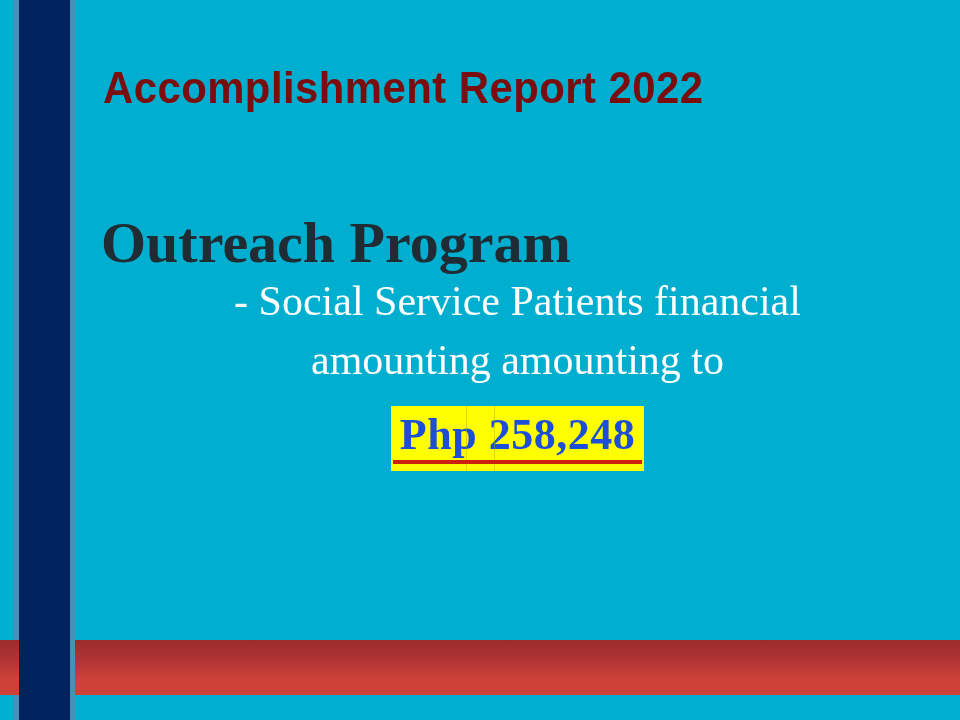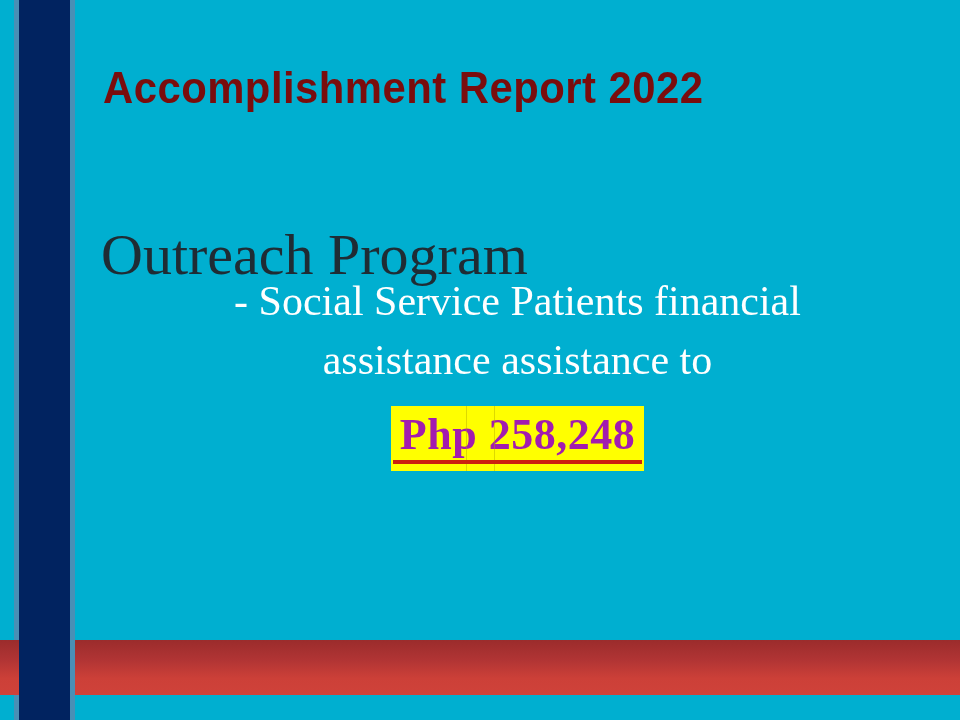--- a/index.html
+++ b/index.html
@@ -76,24 +76,24 @@
     letter-spacing: 0.5px;
     line-height: 52px;
     transform: scaleX(0.93);
     transform-origin: left center;
     white-space: nowrap;
   }
 
   .section-heading {
     position: absolute;
     left: 26px;
-    top: 224px;
+    top: 212px;
     color: #1f2c34;
     font-family: "Liberation Serif", "DejaVu Serif", serif;
-    font-weight: normal;
+    font-weight: bold;
     font-size: 58px;
     line-height: 62px;
     white-space: nowrap;
   }
 
   .body-lines {
     position: absolute;
     left: 0;
     top: 272px;
     width: 885px;
@@ -121,21 +121,21 @@
 
   .amount-highlight {
     display: inline-block;
     background: #ffff00;
     padding: 6px 9px 4px 9px;
     line-height: 46px;
     position: relative;
   }
 
   .amount-text {
-    color: #a21caf;
+    color: #1d4ed8;
     font-family: "Liberation Serif", "DejaVu Serif", serif;
     font-weight: bold;
     font-size: 44px;
     letter-spacing: 0.5px;
     white-space: nowrap;
     display: inline-block;
   }
 
   .amount-underline {
     position: absolute;
@@ -166,21 +166,21 @@
   <div class="bottom-band"></div>
 
   <div class="content">
 
     <div class="slide-title">Accomplishment Report 2022</div>
 
     <div class="section-heading">Outreach Program</div>
 
     <div class="body-lines">
       <span class="body-line">- Social Service Patients financial</span>
-      <span class="body-line">assistance assistance to</span>
+      <span class="body-line">amounting amounting to</span>
     </div>
 
     <div class="amount-wrap">
       <span class="amount-highlight">
         <span class="amount-text">Php 258,248</span>
         <span class="amount-seam" style="left:75px;"></span>
         <span class="amount-seam" style="left:103px;"></span>
         <span class="amount-underline"></span>
       </span>
     </div>

